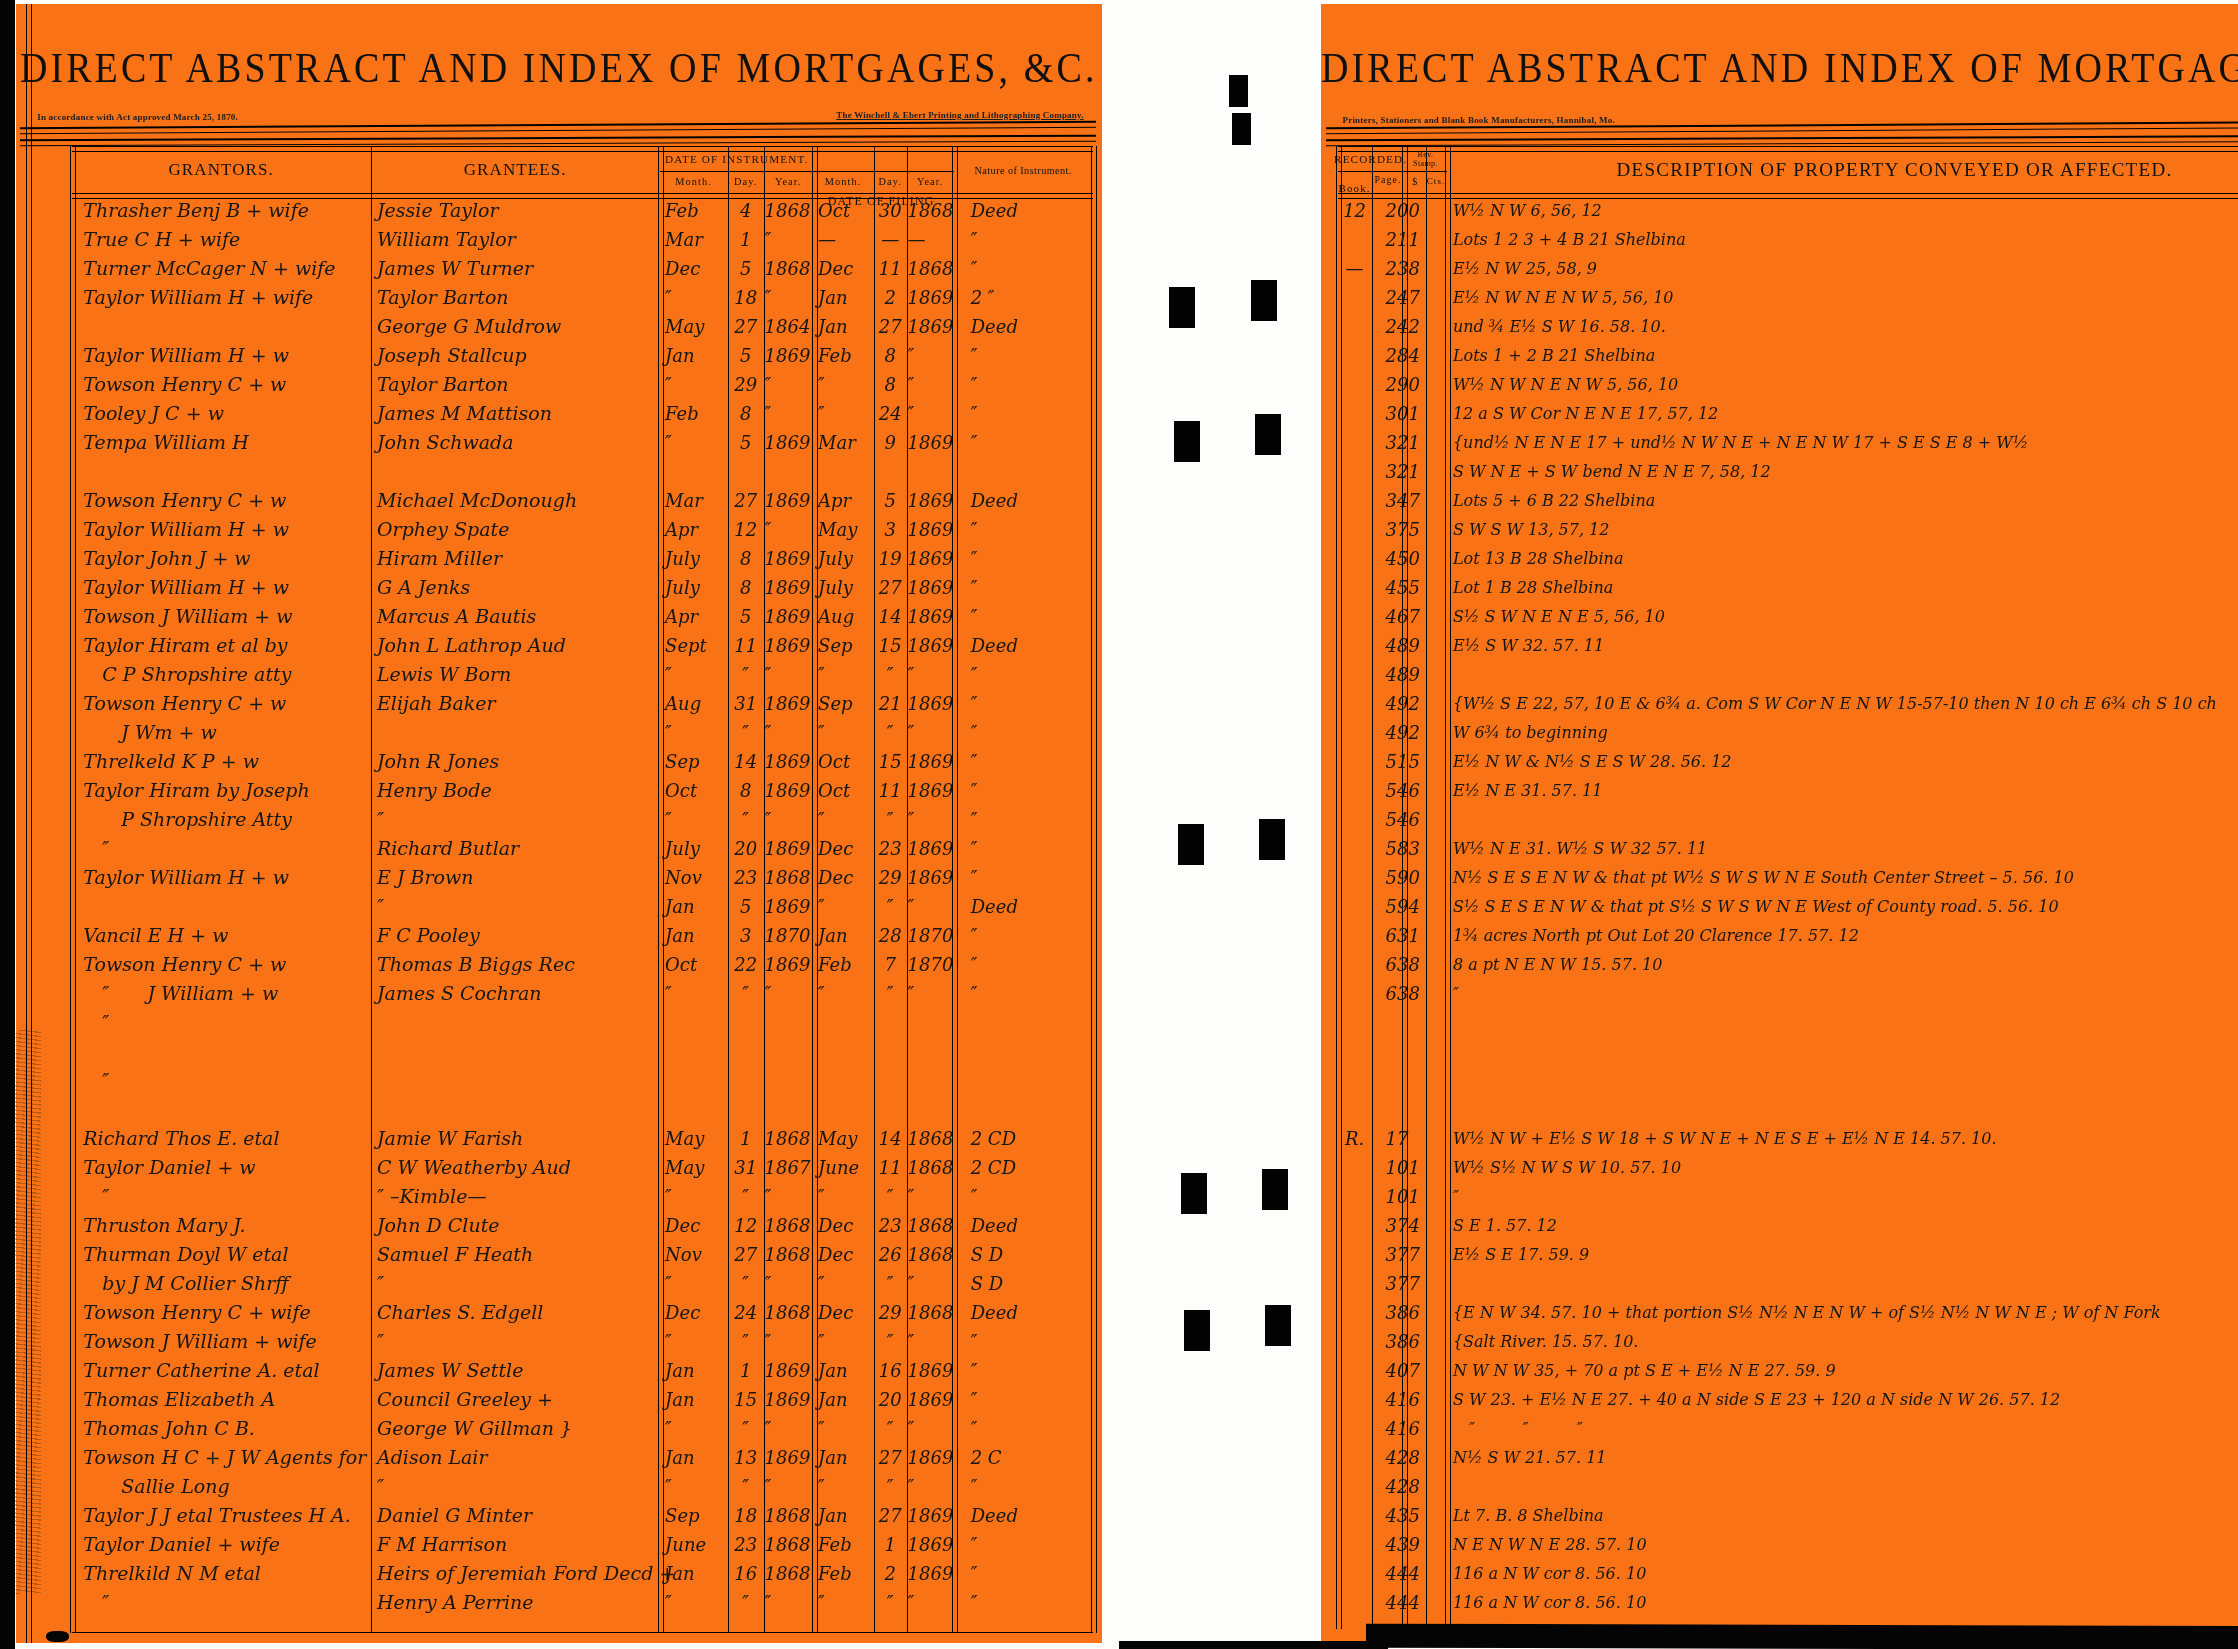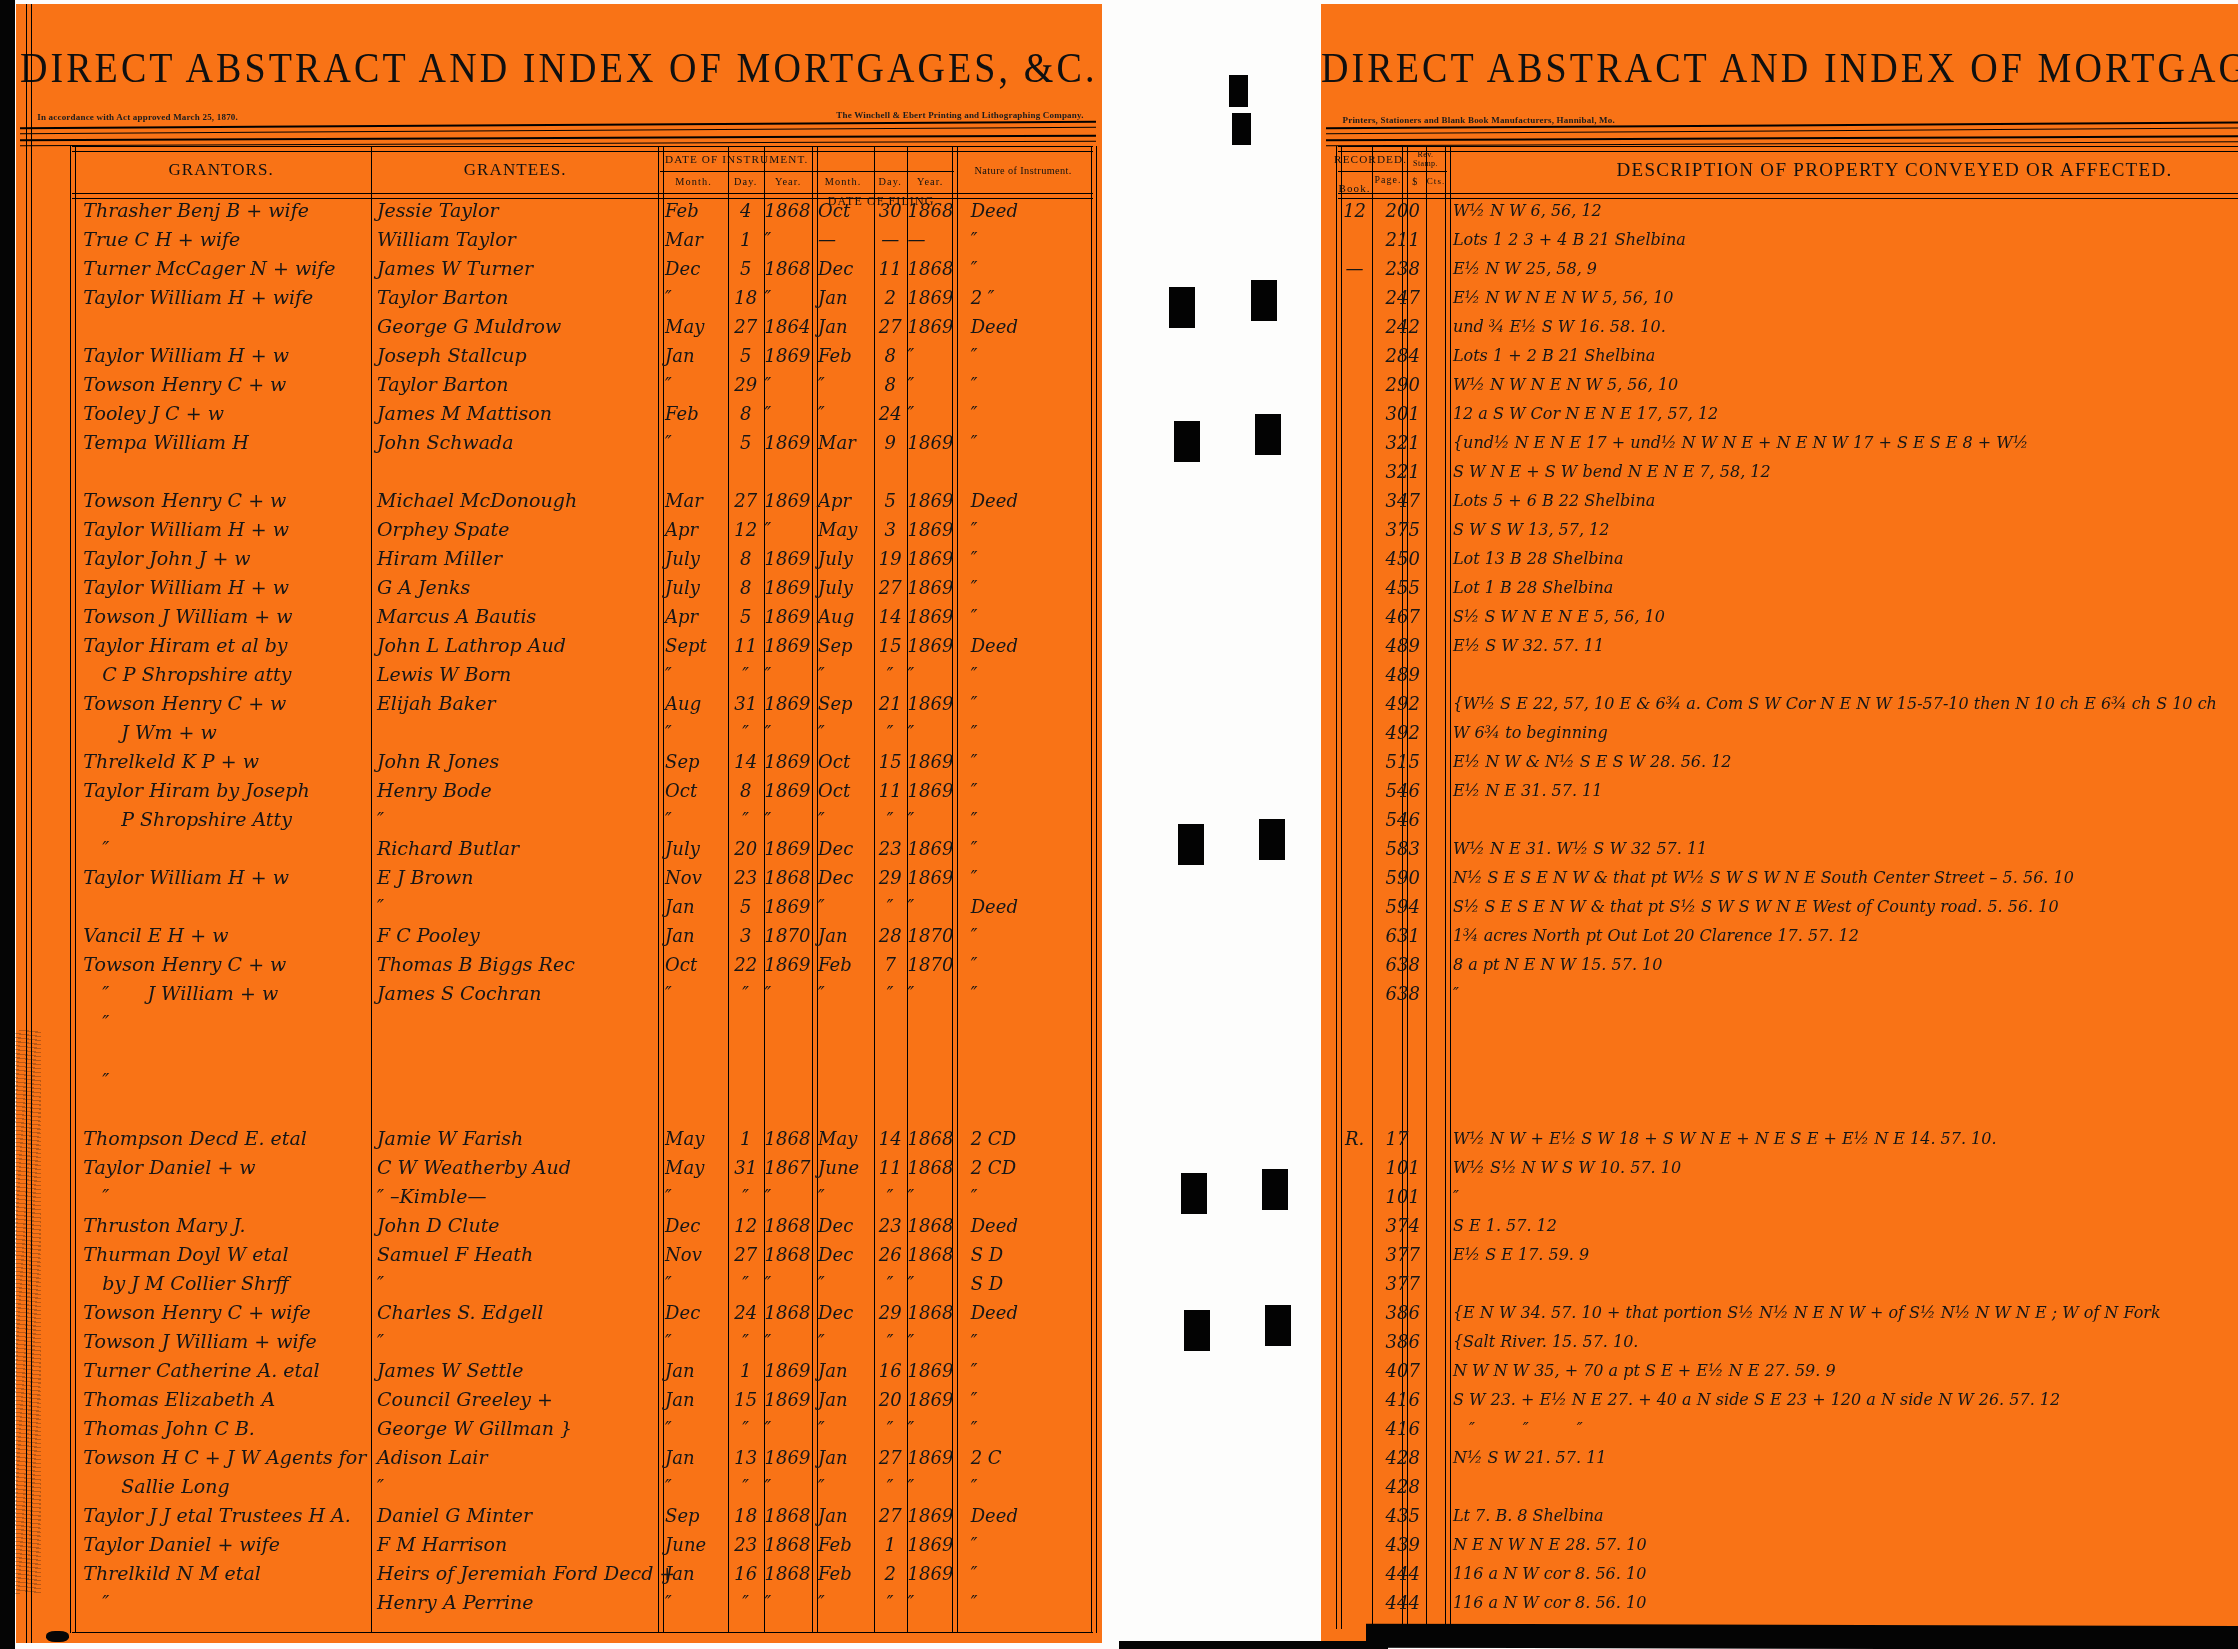--- a/index.html
+++ b/index.html
@@ -12,21 +12,21 @@
   .blob{position:absolute;background:#060606;border-radius:40%;}
   
   .page{position:absolute;top:3.6px;height:1639px;background:#f97316;}
   .page-left{left:15.7px;width:1086px;}
   .page-right{left:1321px;width:1050px;}
   .title{position:absolute;top:41px;left:0;right:0;text-align:center;
          font-size:38px;letter-spacing:3.1px;white-space:nowrap;transform:scaleY(1.12);
          color:#101010;}
   .imprint{position:absolute;font-size:9px;color:#1c1c1c;font-weight:bold;letter-spacing:0.2px;}
   .imprint-l{left:21.5px;top:108px;}
-  .imprint-r{right:18px;top:106px;}
+  .imprint-r{right:18px;top:106px;text-decoration:underline;}
   .dblrule{position:absolute;left:4.5px;right:5.4px;height:4px;
            border-top:2.2px solid #000;border-bottom:1.8px solid #000;}
   .r1{top:120px;transform:rotate(-.35deg);}
   .r2{top:133px;transform:rotate(-.25deg);}
   
   .ph{position:absolute;display:flex;align-items:center;justify-content:center;
       text-align:center;letter-spacing:1.1px;color:#111;}
   
   .hline{position:absolute;background:#000;height:1.8px;}
   .hline.dbl{height:4.5px;background:none;border-top:1.8px solid #000;border-bottom:1.3px solid #000;}
@@ -438,21 +438,21 @@
           <div class="cell ce"></div>
           <div class="cell cim"></div>
           <div class="cell cid"></div>
           <div class="cell ciy"></div>
           <div class="cell cfm"></div>
           <div class="cell cfd"></div>
           <div class="cell cfy"></div>
           <div class="cell cn"></div>
         </div>
         <div class="lrow">
-          <div class="cell cg">Thompson Decd E. etal</div>
+          <div class="cell cg">Richard Thos E. etal</div>
           <div class="cell ce">Jamie W Farish</div>
           <div class="cell cim">May</div>
           <div class="cell cid">1</div>
           <div class="cell ciy">1868</div>
           <div class="cell cfm">May</div>
           <div class="cell cfd">14</div>
           <div class="cell cfy">1868</div>
           <div class="cell cn">2 CD</div>
         </div>
         <div class="lrow">

